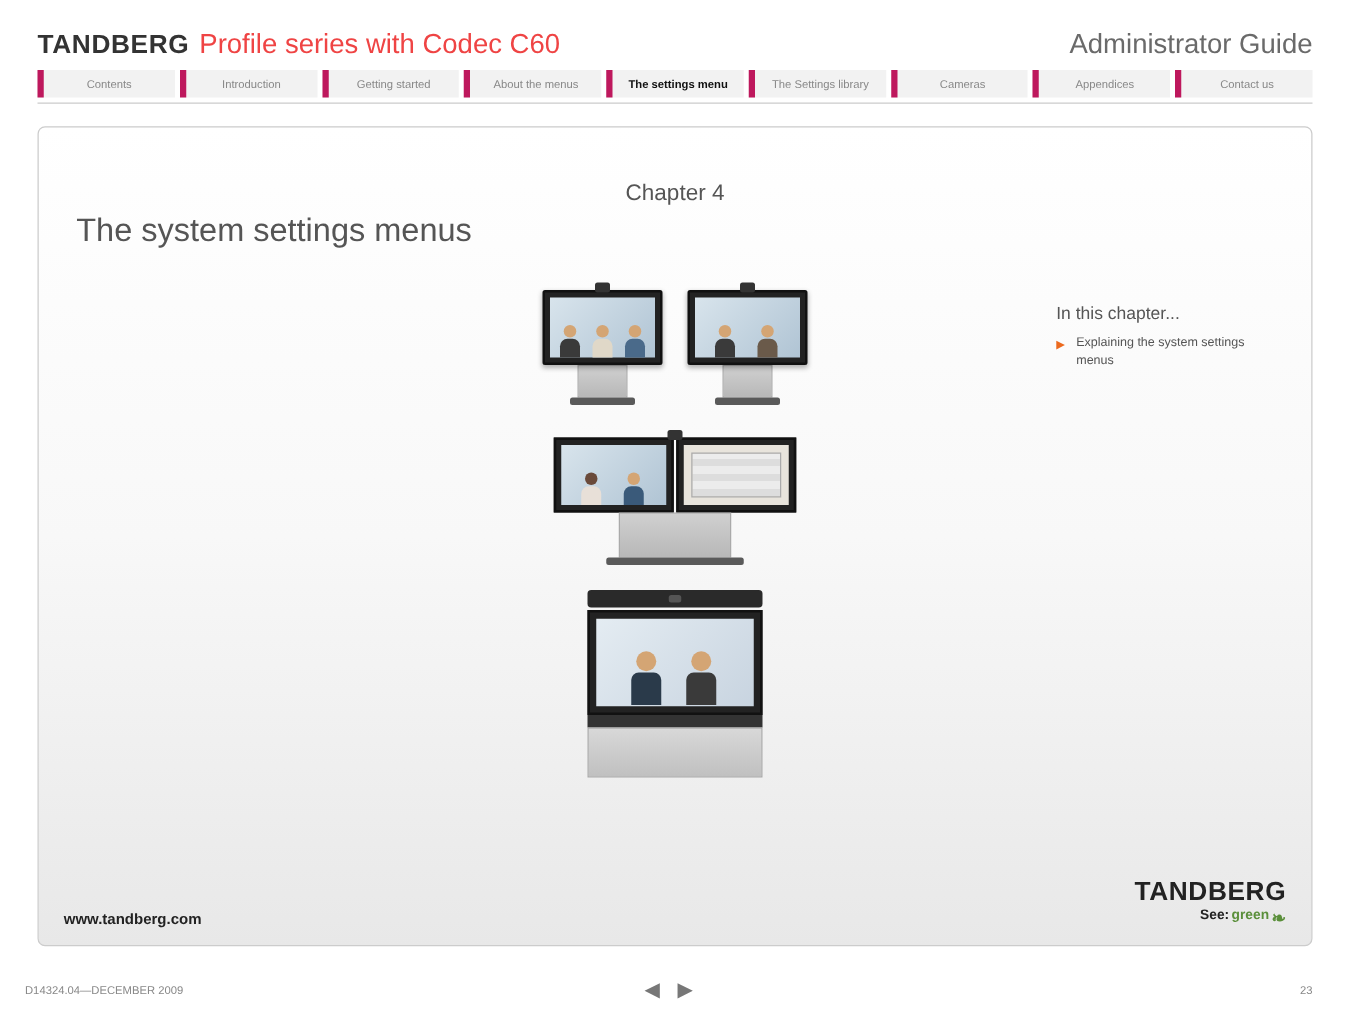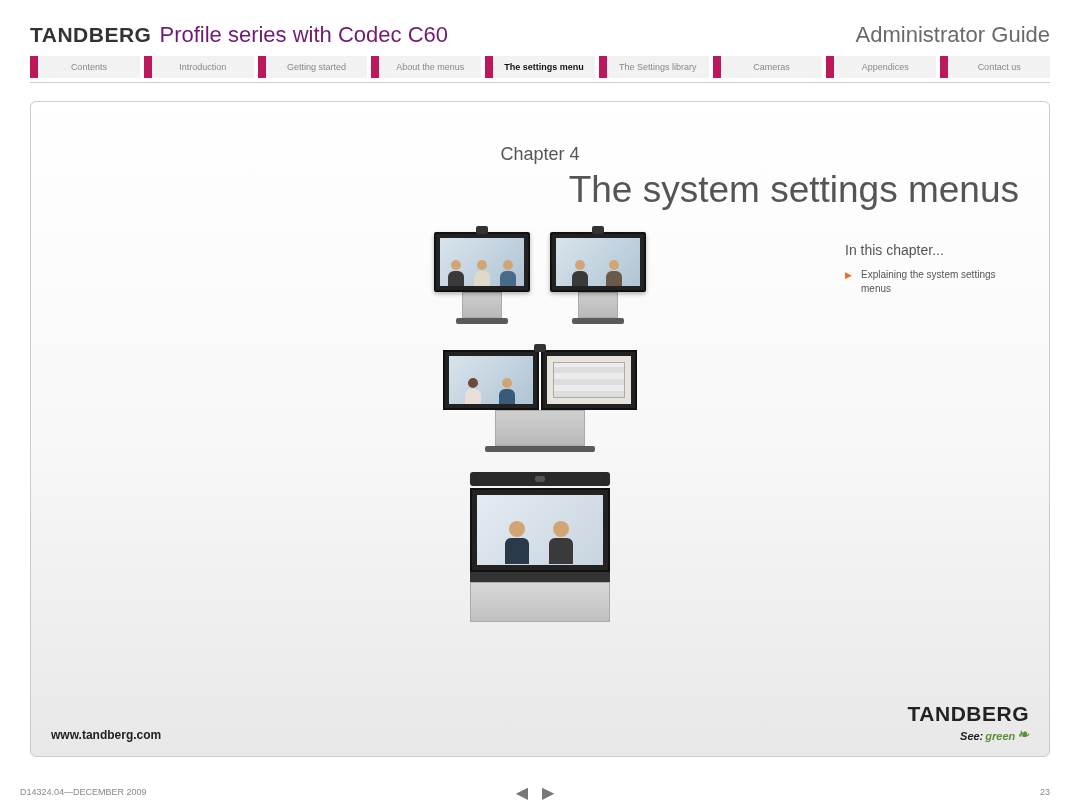--- a/index.html
+++ b/index.html
@@ -34,39 +34,39 @@
     gap: 8px;
   }
   .brand {
     font-weight: 900;
     font-size: 21px;
     letter-spacing: 0.5px;
     color: #333;
   }
   .series-title {
     font-size: 22px;
-    color: #701a75;
+    color: #ef4444;
     font-weight: 300;
   }
   .guide-title {
     font-size: 22px;
     color: #6a6a6a;
     font-weight: 300;
   }
 
   
   .tabs {
     display: flex;
     gap: 4px;
     margin-bottom: 4px;
   }
   .tab {
     flex: 1;
     background: #f2f2f2;
-    border-left: 8px solid #be185d;
+    border-left: 5px solid #be185d;
     font-size: 9px;
     color: #888;
     padding: 6px 4px;
     text-align: center;
     cursor: pointer;
     white-space: nowrap;
     overflow: hidden;
   }
   .tab.active {
     color: #111;
@@ -90,22 +90,22 @@
     padding: 30px;
   }
   .chapter-label {
     text-align: center;
     font-size: 18px;
     color: #555;
     font-weight: 400;
     margin-top: 12px;
   }
   .chapter-title {
-    text-align: right;
-    font-size: 37px;
+    text-align: left;
+    font-size: 26px;
     color: #555;
     font-weight: 300;
     margin-top: 4px;
   }
 
   
   .devices-area {
     position: absolute;
     left: 50%;
     transform: translateX(-50%);
@@ -299,24 +299,23 @@
     font-weight: 900;
     font-size: 21px;
     letter-spacing: 0.5px;
     color: #222;
   }
   .see-green {
     font-size: 11px;
     font-weight: bold;
     color: #222;
     display: flex;
-    align-items: flex-end;
+    align-items: flex-start;
     justify-content: flex-end;
     gap: 2px;
-    font-style: italic;
   }
   .see-green .green {
     color: #5a8f3a;
   }
   .leaf {
     color: #5a8f3a;
     font-size: 14px;
   }
 
   

